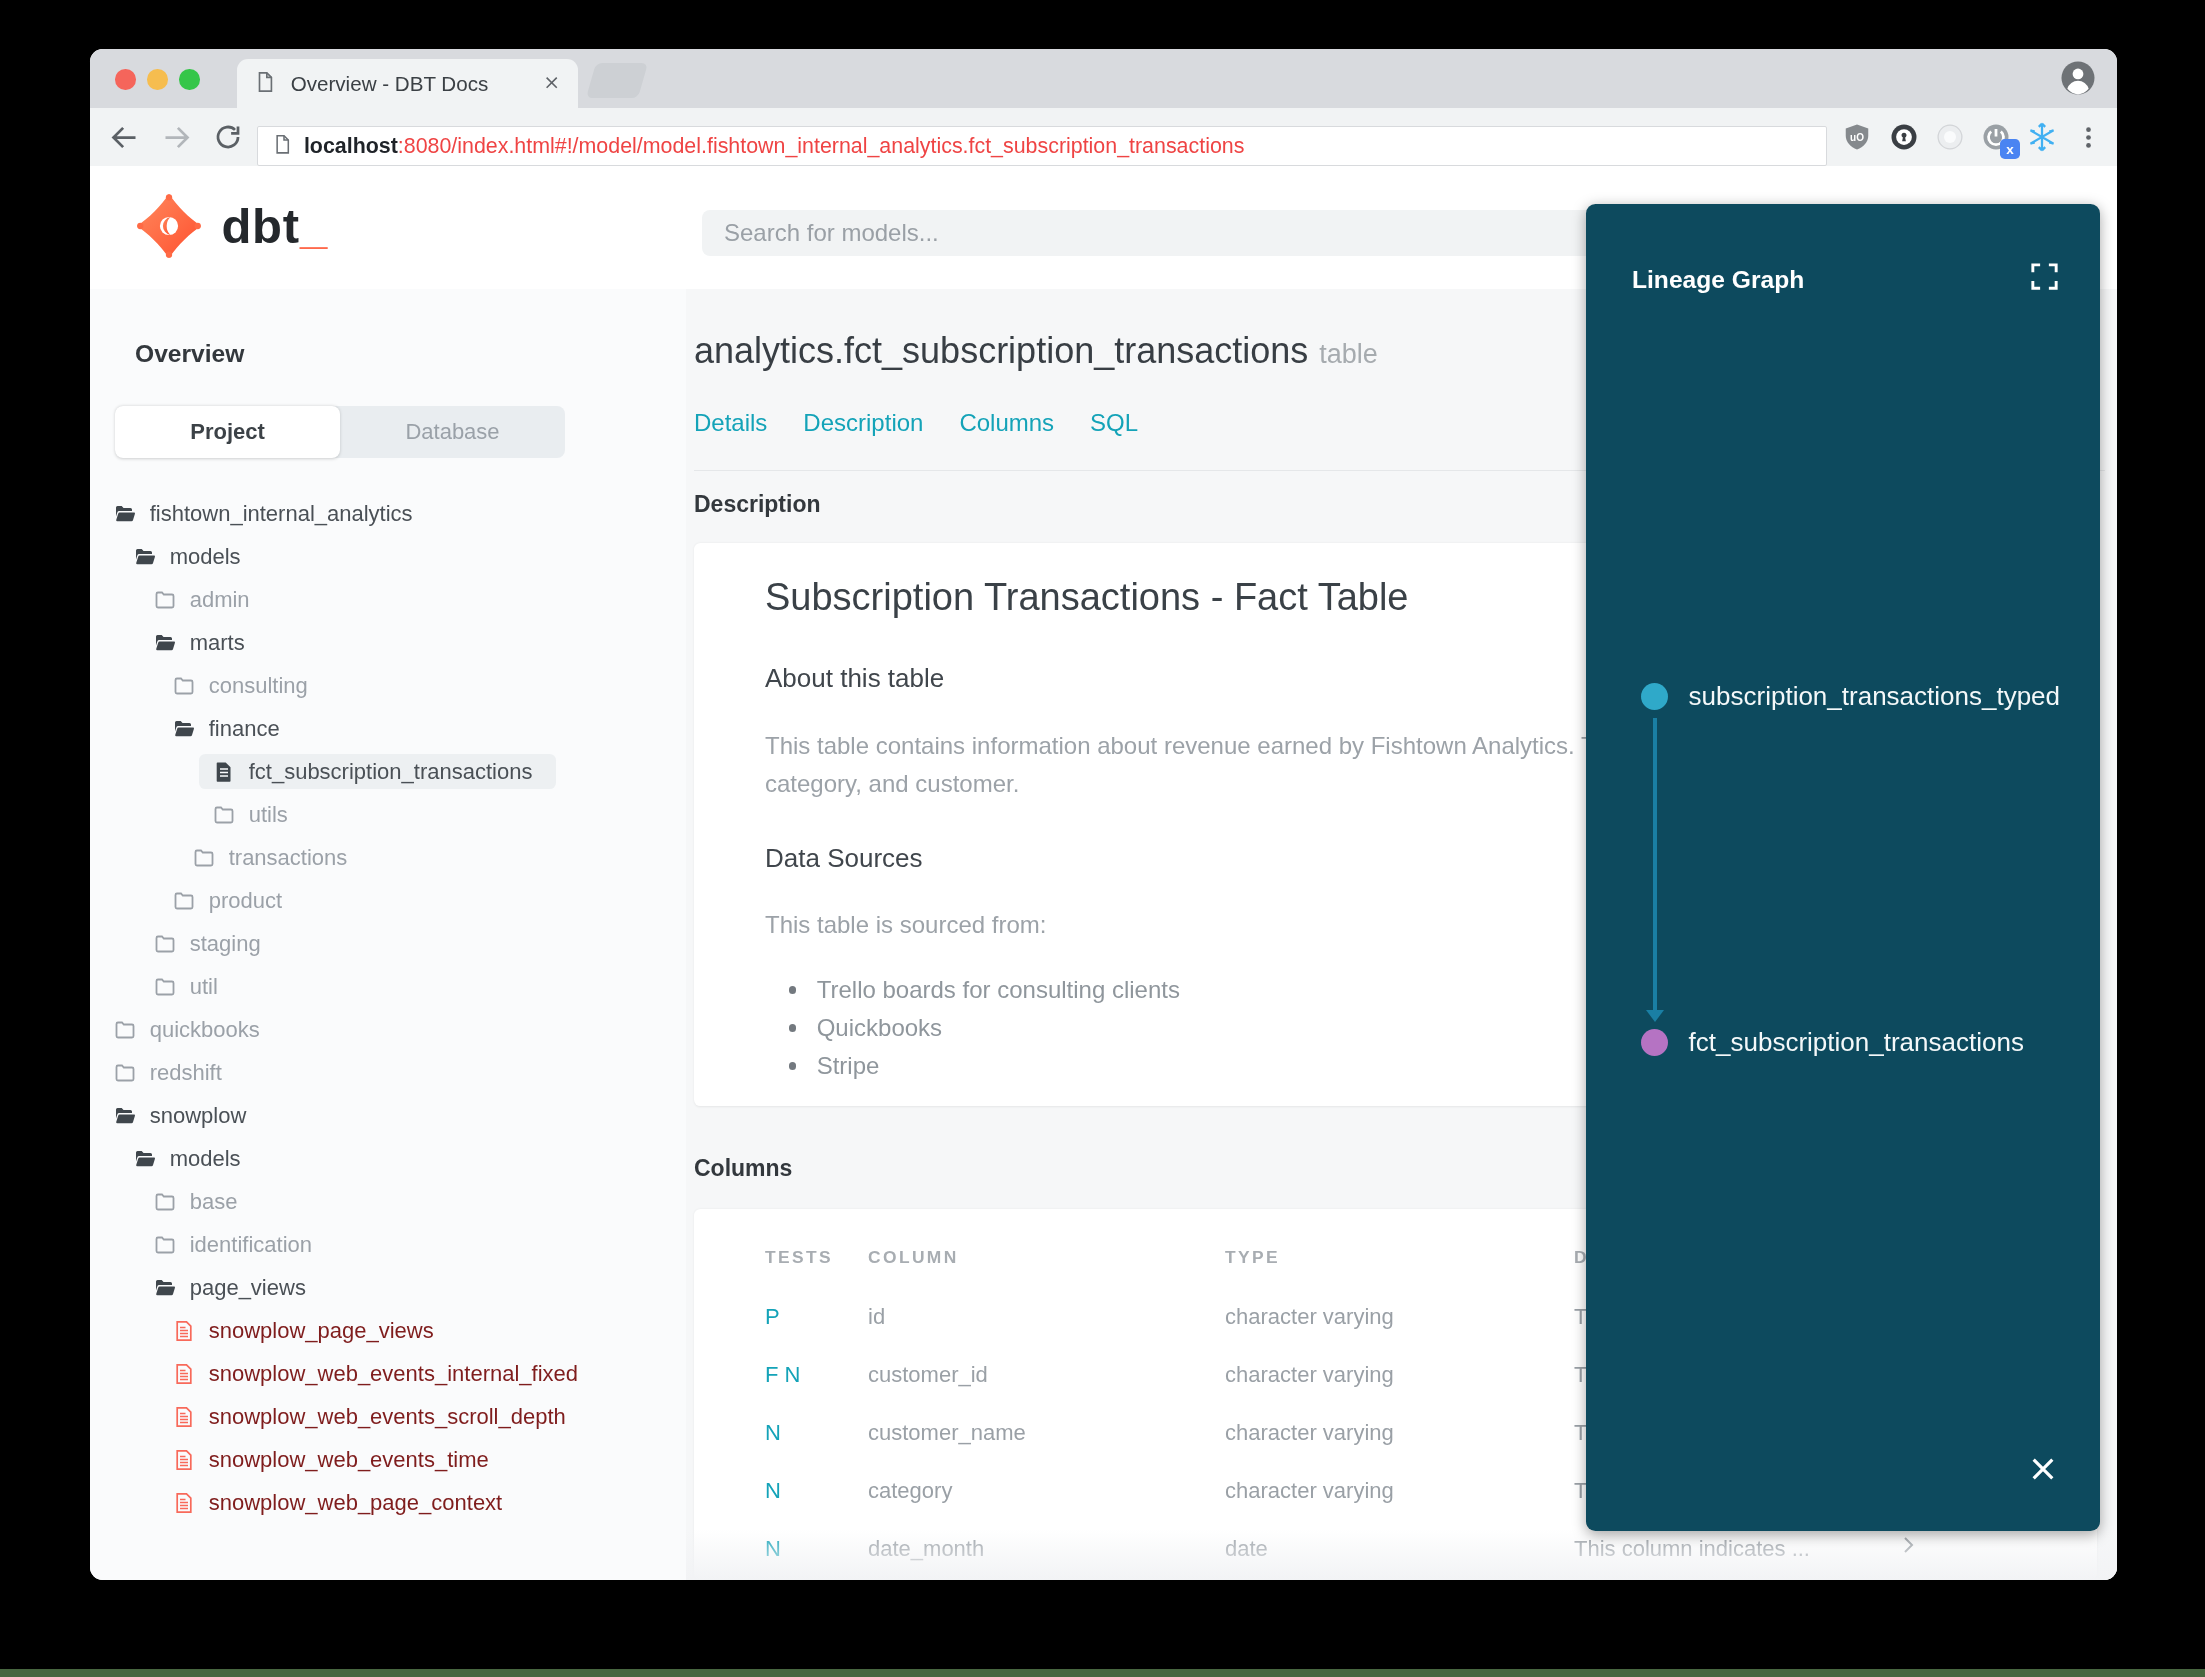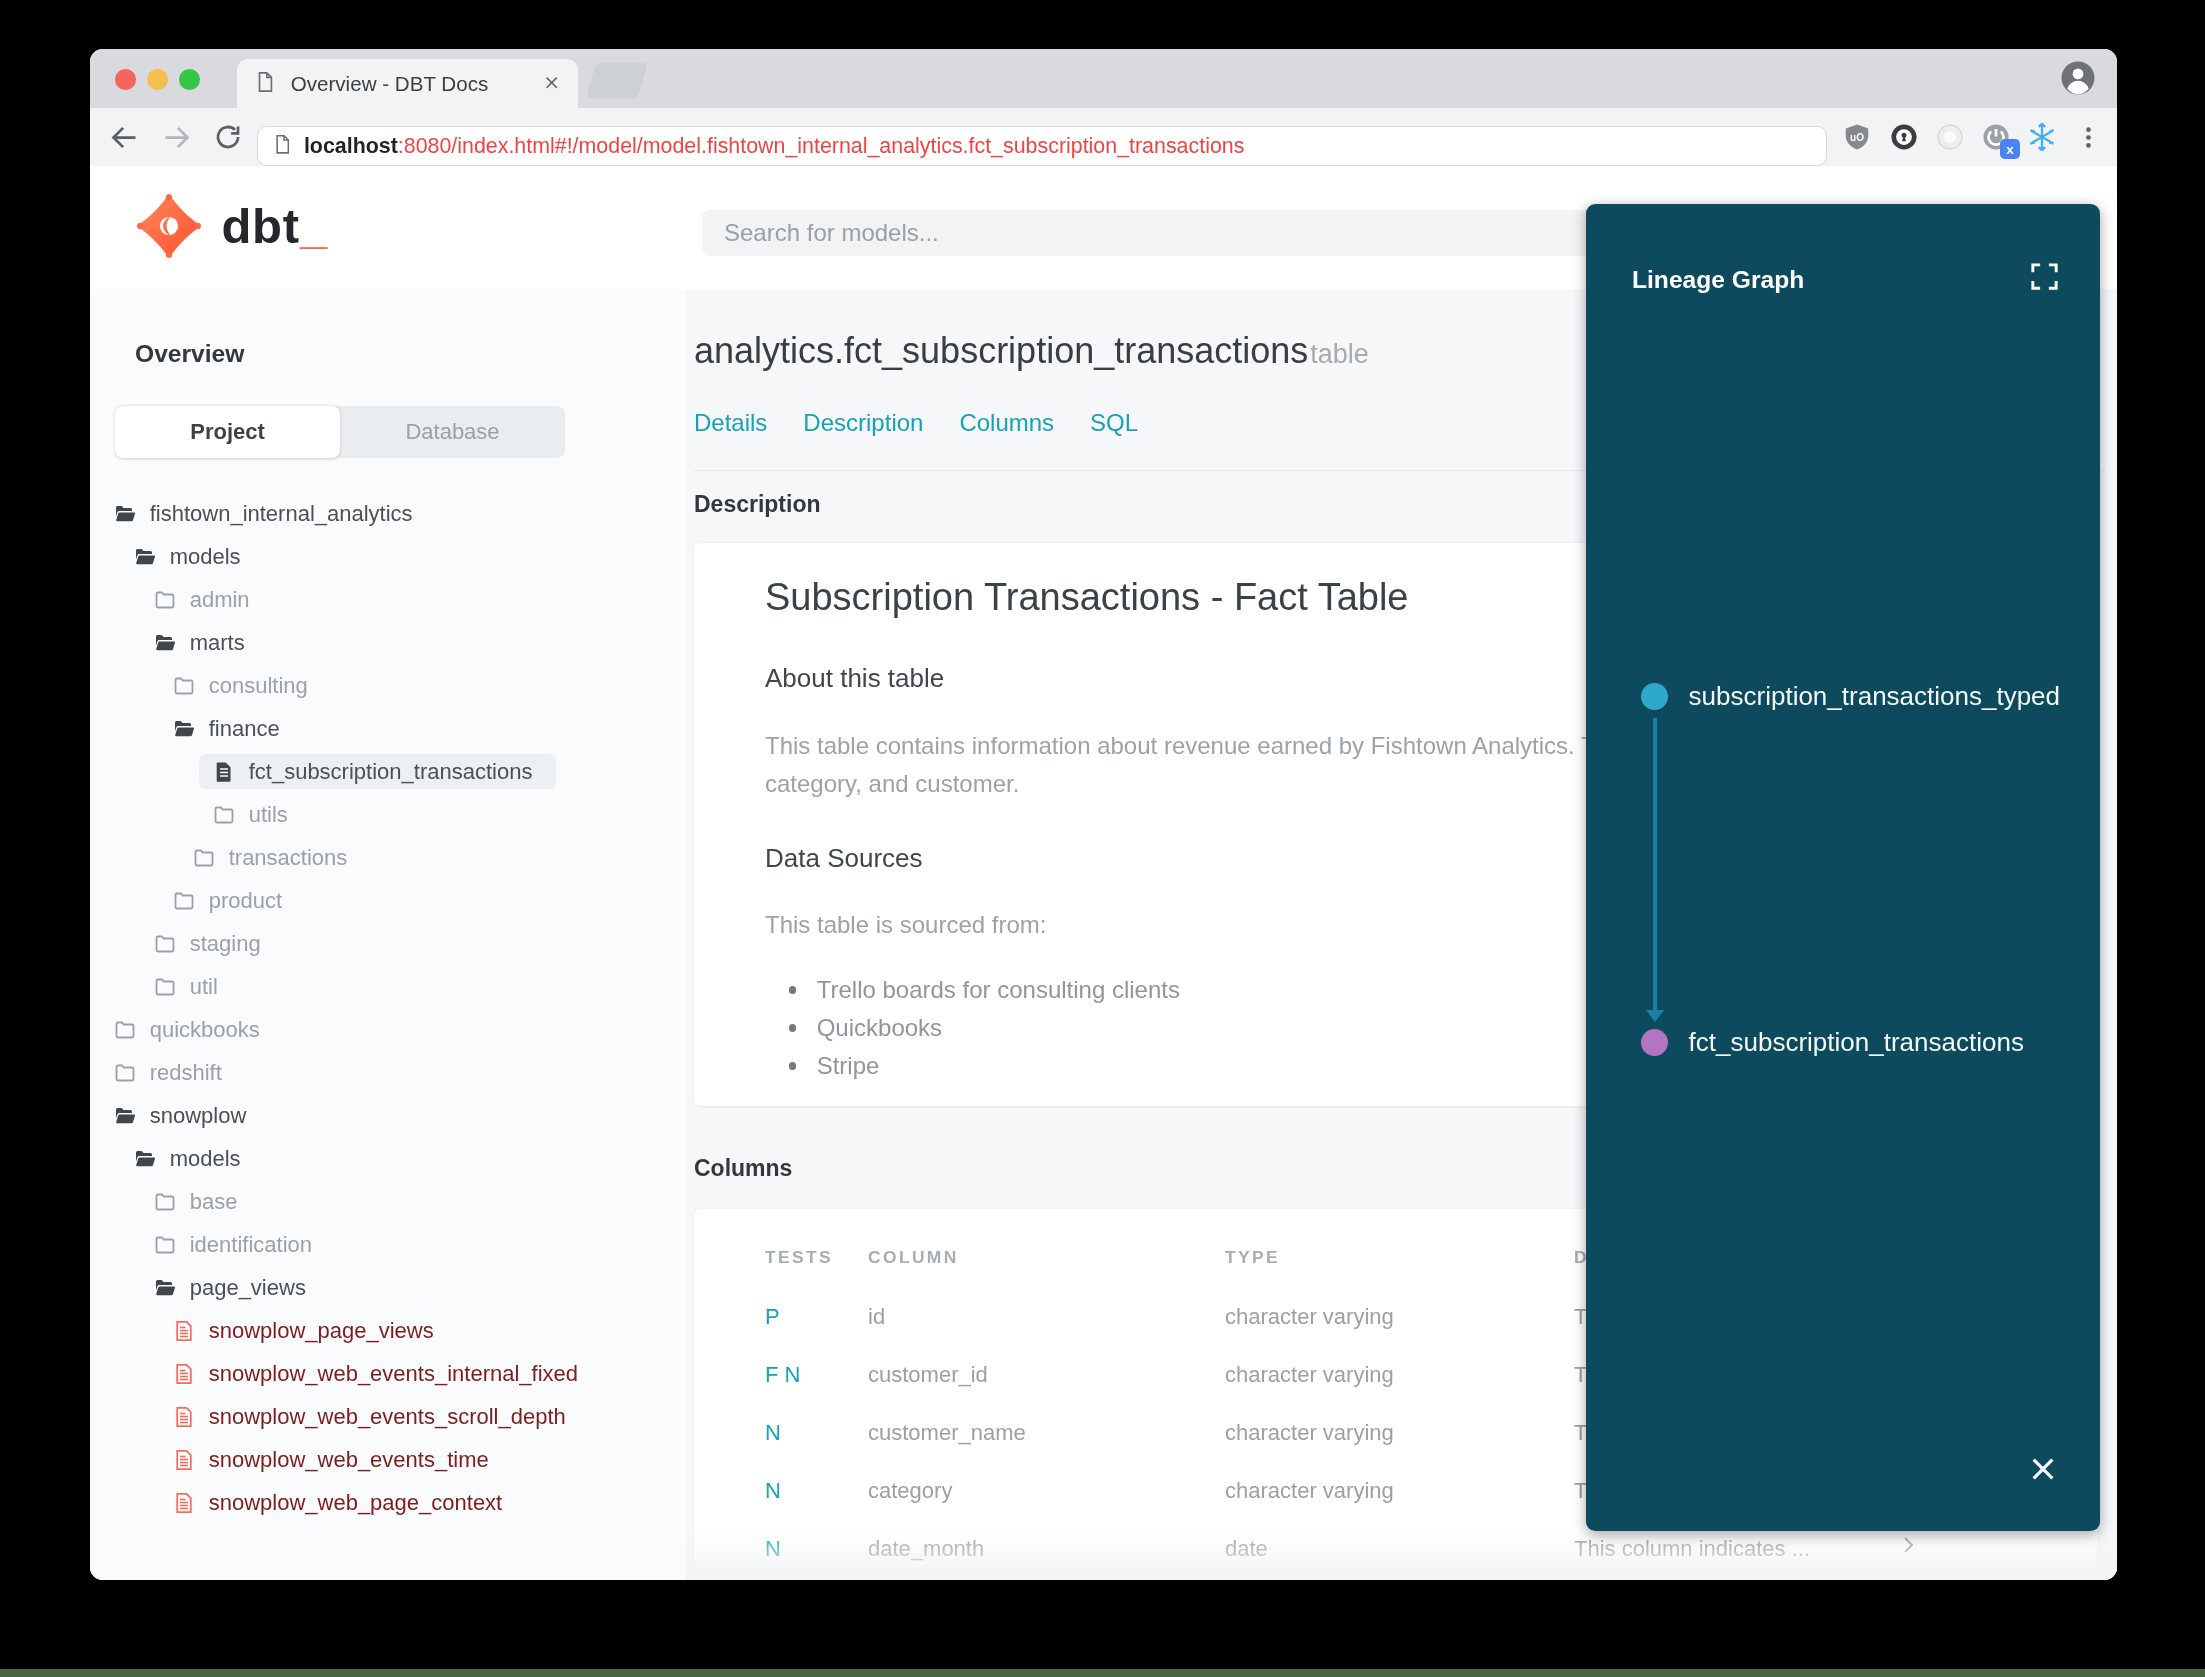--- a/index.html
+++ b/index.html
@@ -19,21 +19,21 @@
        border-radius:11px 11px 0 0;display:flex;align-items:center;padding:0 17.4px;box-sizing:border-box;}
   .tab-title{font-size:20.6px;color:#3b4045;margin-left:14.3px;flex:1;white-space:nowrap;overflow:hidden;}
   .newtab{position:absolute;left:501px;top:13.5px;width:52px;height:35px;background:#cdd0d4;
           border-radius:6.3px;transform:skewX(-16deg);}
   .avatar{position:absolute;right:20.6px;top:11px;width:36px;height:36px;}
   
   .toolbar{position:absolute;left:0;top:59px;right:0;height:58px;background:#f1f3f4;
            border-bottom:0.8px solid #d6d8db;display:flex;align-items:center;}
   .navbtn{margin-left:16px;width:36px;height:36px;display:flex;align-items:center;justify-content:center;}
   .urlbar{margin-left:11px;width:1570px;height:40px;background:#fff;border:0.8px solid #d8dadd;
-          border-radius:10px;display:flex;align-items:center;padding:0 14.3px;box-sizing:border-box;margin-top:18px;}
+          border-radius:2px;display:flex;align-items:center;padding:0 14.3px;box-sizing:border-box;margin-top:18px;}
   .url-host{font-size:21.4px;color:#1f2328;font-weight:bold;margin-left:11px;}
   .url-rest{font-size:21.4px;color:#ef4444;white-space:nowrap;overflow:hidden;}
   .ext{margin-left:14.3px;width:32px;height:32px;position:relative;display:flex;align-items:center;justify-content:center;}
   .badge{position:absolute;right:-8px;bottom:-6.3px;width:20.6px;height:20.6px;background:#4a84f2;color:#fff;
          border-radius:4.8px;font-size:13.5px;font-weight:bold;display:flex;align-items:center;justify-content:center;}
   
   .app-header{position:absolute;left:0;top:117px;right:0;height:123px;background:#fff;
               border-bottom:1.6px solid #e8eaec;}
   .logo{position:absolute;left:44px;top:25px;display:flex;align-items:center;}
   .logo-text{font-size:49px;font-weight:bold;color:#24282c;margin-left:17.4px;letter-spacing:0.8px;}
@@ -56,21 +56,21 @@
   .pill{display:inline-flex;align-items:center;gap:12.7px;padding:4.8px 24px 4.8px 0;border-radius:6.3px;}
   .tree-row.selected .pill{background:#edf0f2;padding-left:12.7px;margin-left:-12.7px;}
   .tree-label{font-size:22px;white-space:nowrap;}
   .tone-dark{color:#3f464c;} .tone-dark .tree-label{color:#4a5056;}
   .tone-muted{color:#9ba1a8;} .tone-muted .tree-label{color:#9ba1a8;}
   .tone-red{color:#f8695a;} .tone-red .tree-label{color:#7f1d1d;}
   .ticon{width:24px;height:24px;flex:0 0 24px;}
   
   .main{position:absolute;left:596px;top:0;right:0;bottom:0;background:#f6f7f8;}
   .page-title{position:absolute;left:8px;top:41px;font-size:36px;color:#383e44;white-space:nowrap;}
-  .page-title .suffix{font-size:27px;color:#a6abaf;margin-left:2px;}
+  .page-title .suffix{font-size:27px;color:#a6abaf;margin-left:11px;}
   .model-nav{position:absolute;left:8px;top:120px;display:flex;gap:36px;}
   .model-nav span{font-size:24px;color:#14a3b8;}
   .rule{position:absolute;left:8px;top:181px;width:1411px;border-top:1.6px solid #e5e7e9;}
   .sect-label{position:absolute;left:8px;font-size:23px;font-weight:bold;color:#33383d;}
   .card{position:absolute;left:8px;width:1403px;background:#fff;border-radius:6.3px;
         box-shadow:0 0.8px 2.4px rgba(0,0,0,.07);}
   .card-1{top:254px;height:563px;}
   .card-2{top:920px;height:371px;}
   .doc-h1{position:absolute;left:71px;top:33px;font-size:38px;color:#3a4147;}
   .doc-h2{position:absolute;left:71px;font-size:26px;color:#40464c;}

